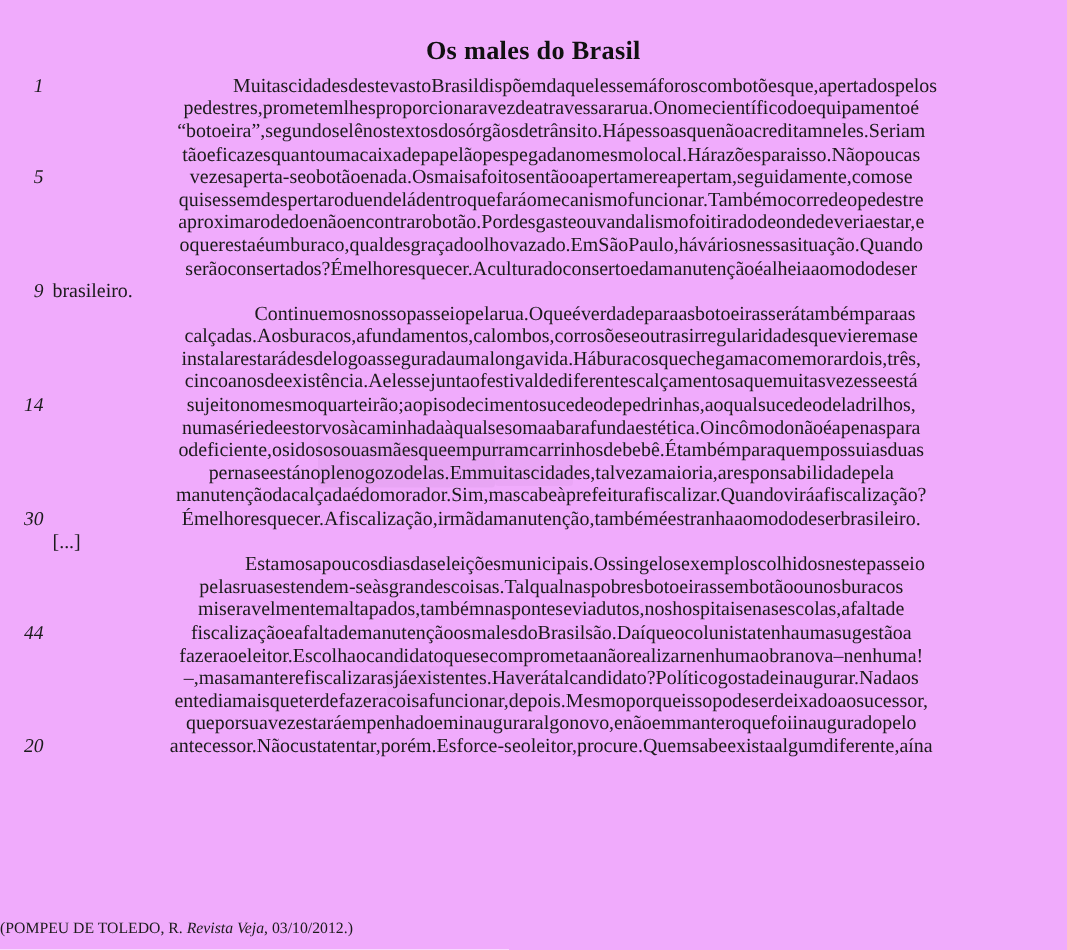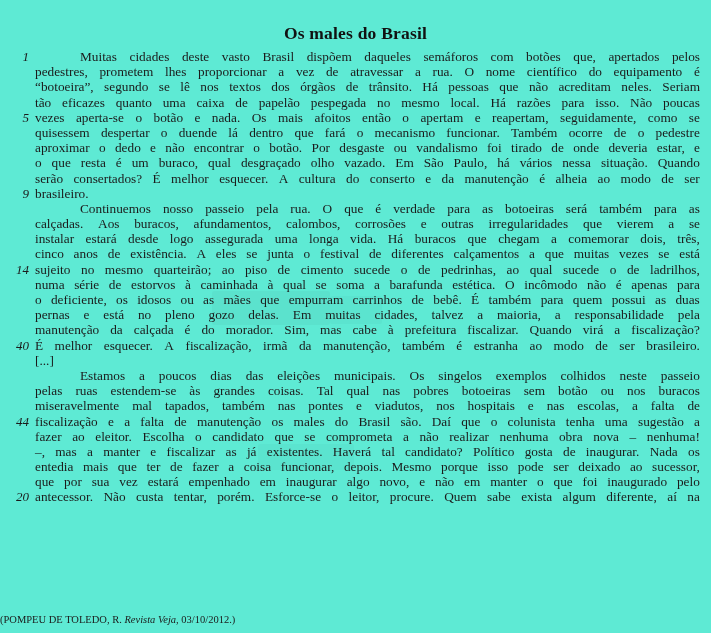--- a/index.html
+++ b/index.html
@@ -13,21 +13,21 @@
     font-family: "Liberation Serif", "DejaVu Serif", serif;
     color: #1b1b1b;
     position: relative;
     overflow: hidden;
   }
 
   #page {
     position: relative;
     width: 711px;
     height: 633px;
-    background: #5eead4;
+    background: #f0abfc;
   }
 
   
   .watermark {
     position: absolute;
     pointer-events: none;
     background: #000;
     opacity: 0.030;
     border-radius: 2px;
   }
@@ -76,21 +76,21 @@
   .ltext {
     position: absolute;
     left: 35px;
     top: 0;
     width: 665px;
     display: flex;
     white-space: pre;
   }
   
   .ltext.just {
-    justify-content: space-between;
+    justify-content: center;
   }
   .ltext.last {
     justify-content: flex-start;
   }
   .ltext .w { display: inline-block; }
 
   .ltext.indent { padding-left: 45px; width: 620px; }
 
   #attribution {
     position: absolute;
@@ -185,21 +185,21 @@
       </div>
       <div class="line">
         <span class="lineno"></span>
         <div class="ltext just"><span class="w">pernas</span><span class="w">e</span><span class="w">está</span><span class="w">no</span><span class="w">pleno</span><span class="w">gozo</span><span class="w">delas.</span><span class="w">Em</span><span class="w">muitas</span><span class="w">cidades,</span><span class="w">talvez</span><span class="w">a</span><span class="w">maioria,</span><span class="w">a</span><span class="w">responsabilidade</span><span class="w">pela</span></div>
       </div>
       <div class="line">
         <span class="lineno"></span>
         <div class="ltext just"><span class="w">manutenção</span><span class="w">da</span><span class="w">calçada</span><span class="w">é</span><span class="w">do</span><span class="w">morador.</span><span class="w">Sim,</span><span class="w">mas</span><span class="w">cabe</span><span class="w">à</span><span class="w">prefeitura</span><span class="w">fiscalizar.</span><span class="w">Quando</span><span class="w">virá</span><span class="w">a</span><span class="w">fiscalização?</span></div>
       </div>
       <div class="line">
-        <span class="lineno">40</span>
+        <span class="lineno">30</span>
         <div class="ltext just"><span class="w">É</span><span class="w">melhor</span><span class="w">esquecer.</span><span class="w">A</span><span class="w">fiscalização,</span><span class="w">irmã</span><span class="w">da</span><span class="w">manutenção,</span><span class="w">também</span><span class="w">é</span><span class="w">estranha</span><span class="w">ao</span><span class="w">modo</span><span class="w">de</span><span class="w">ser</span><span class="w">brasileiro.</span></div>
       </div>
       <div class="line">
         <span class="lineno"></span>
         <div class="ltext last"><span class="w">[...]</span></div>
       </div>
       <div class="line">
         <span class="lineno"></span>
         <div class="ltext just indent"><span class="w">Estamos</span><span class="w">a</span><span class="w">poucos</span><span class="w">dias</span><span class="w">das</span><span class="w">eleições</span><span class="w">municipais.</span><span class="w">Os</span><span class="w">singelos</span><span class="w">exemplos</span><span class="w">colhidos</span><span class="w">neste</span><span class="w">passeio</span></div>
       </div>

